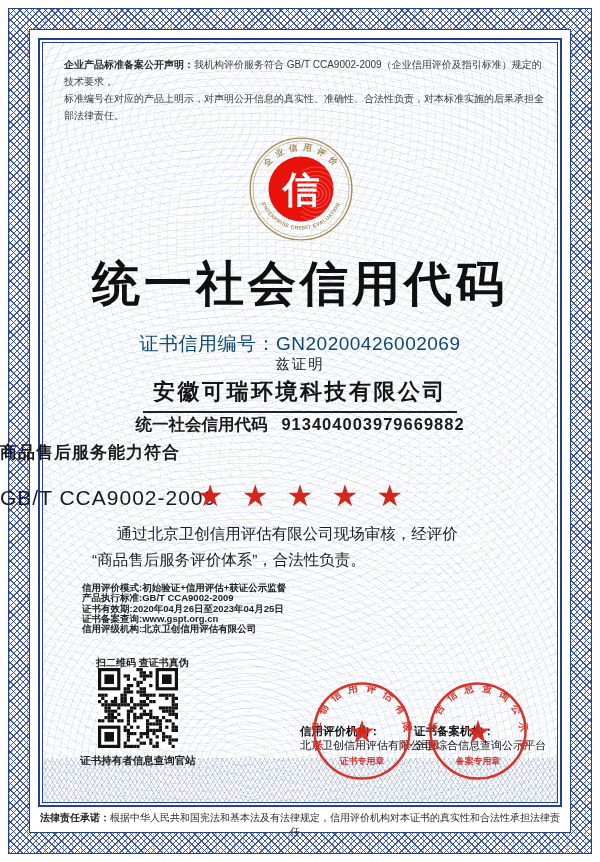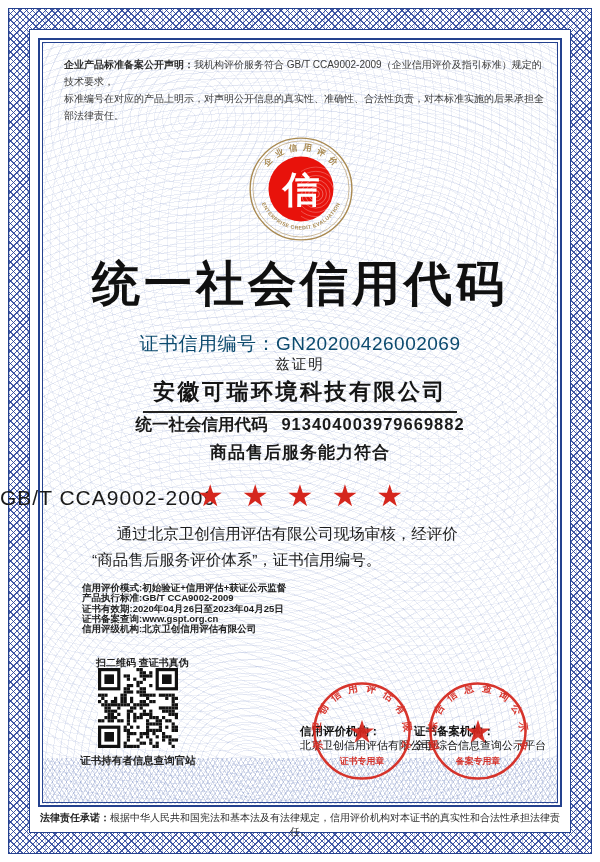--- a/index.html
+++ b/index.html
@@ -51,21 +51,21 @@
     font-size:14.5px; color:#222; letter-spacing:2px; }
 
   .company-row { position:absolute; top:377px; width:100%; text-align:center; }
   .company { display:inline-block; font-size:22px; font-weight:bold; color:#151515;
     letter-spacing:2.5px; border-bottom:2px solid #222; padding:0 10px 4px 10px; }
 
   .credit-code { position:absolute; top:414px; width:100%; text-align:center;
     font-size:16.5px; font-weight:bold; color:#1a1a1a; }
   .credit-code .val { margin-left:14px; letter-spacing:1px; }
 
-  .capability { position:absolute; top:441px; width:100%; text-align:center;
+  .capability { position:absolute; top:441px; width:100%; text-align:left;
     font-size:17px; font-weight:bold; color:#1a1a1a; letter-spacing:1px; }
   .standard { position:absolute; top:486px; width:100%; text-align:left;
     font-size:21px; color:#1a1a1a; letter-spacing:1px; }
   .stars { position:absolute; top:478px; width:100%; text-align:center;
     font-size:30px; color:#d5261d; letter-spacing:18px; padding-left:18px; box-sizing:border-box; }
 
   .statement { position:absolute; top:521px; left:92px; right:58px;
     font-size:15.5px; line-height:26px; color:#1c1c1c; }
   .statement .l1 { text-indent:1.6em; }
 
@@ -157,21 +157,21 @@
   <div class="credit-code">
     <span>统一社会信用代码</span><span class="val">913404003979669882</span>
   </div>
 
   <div class="capability">商品售后服务能力符合</div>
   <div class="standard">GB/T CCA9002-2009</div>
   <div class="stars">★★★★★</div>
 
   <div class="statement">
     <div class="l1">通过北京卫创信用评估有限公司现场审核，经评价</div>
-    <div class="l2">“商品售后服务评价体系”，证书信用编号。</div>
+    <div class="l2">“商品售后服务评价体系”，合法性负责。</div>
   </div>
 
   <div class="details">
     <div>信用评价模式:初始验证+信用评估+获证公示监督</div>
     <div>产品执行标准:GB/T CCA9002-2009</div>
     <div>证书有效期:2020年04月26日至2023年04月25日</div>
     <div>证书备案查询:www.gspt.org.cn</div>
     <div>信用评级机构:北京卫创信用评估有限公司</div>
   </div>
 

